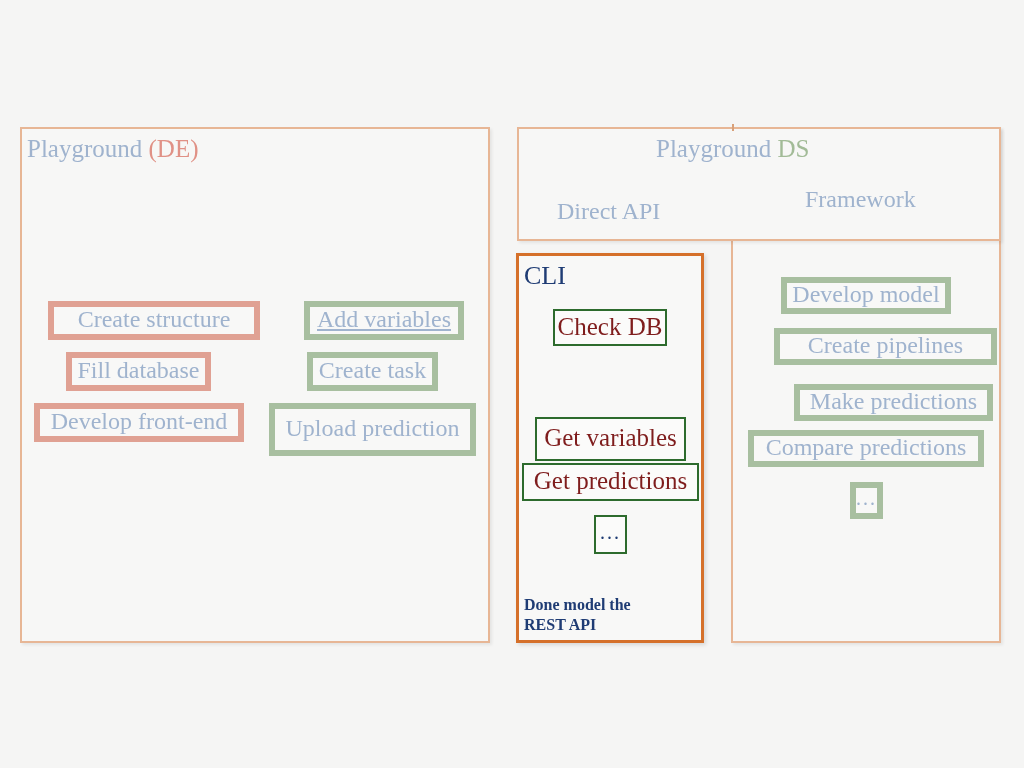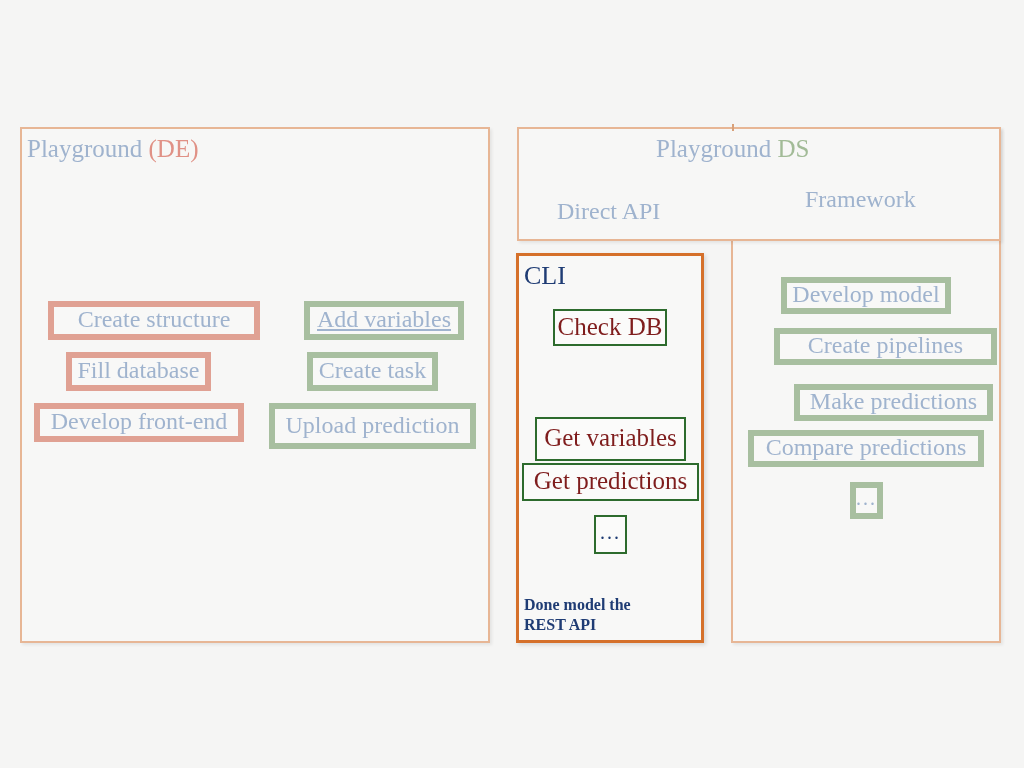--- a/index.html
+++ b/index.html
@@ -120,21 +120,21 @@
   <div class="node red" style="left:34px; top:403px; width:210px; height:39px;">
     <span>Develop front-end</span>
   </div>
 
   <div class="node green" style="left:304px; top:301px; width:160px; height:39px;text-decoration:underline;">
     <span>Add variables</span>
   </div>
   <div class="node green" style="left:307px; top:352px; width:131px; height:39px;">
     <span>Create task</span>
   </div>
-  <div class="node green" style="left:269px; top:403px; width:207px; height:46px;">
+  <div class="node green" style="left:269px; top:403px; width:207px; height:53px;">
     <span>Upload prediction</span>
   </div>
 
   <div class="panel" style="left:731px; top:127px; width:270px; height:516px;">
   </div>
 
   <div class="panel" style="left:517px; top:127px; width:484px; height:114px;">
   </div>
   <div class="tick" style="left:732px; top:124px; width:2px; height:7px;"></div>
 

